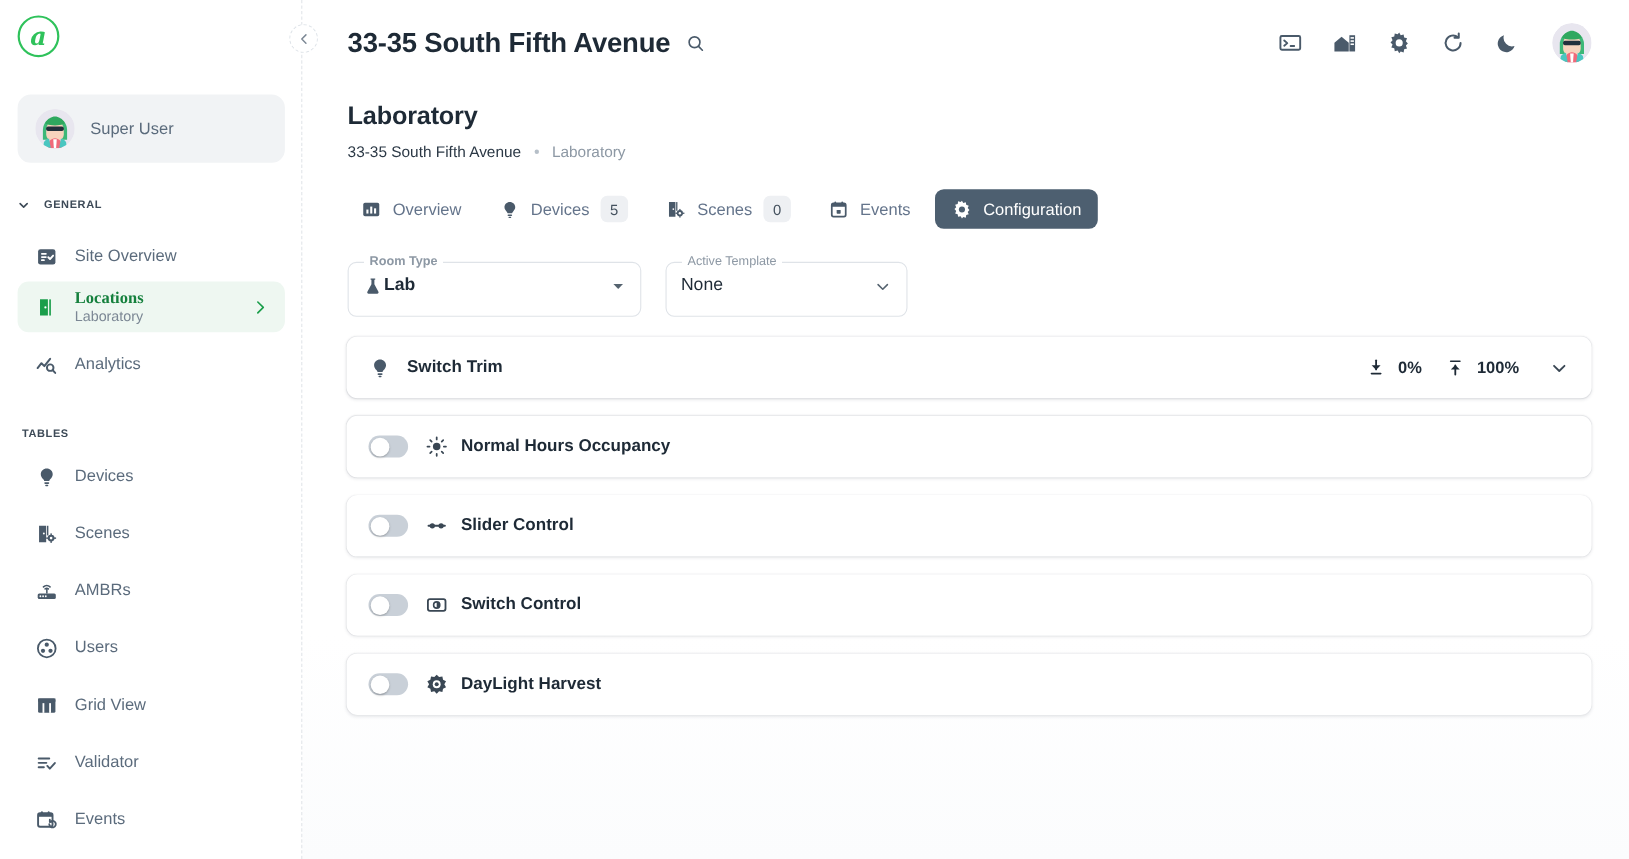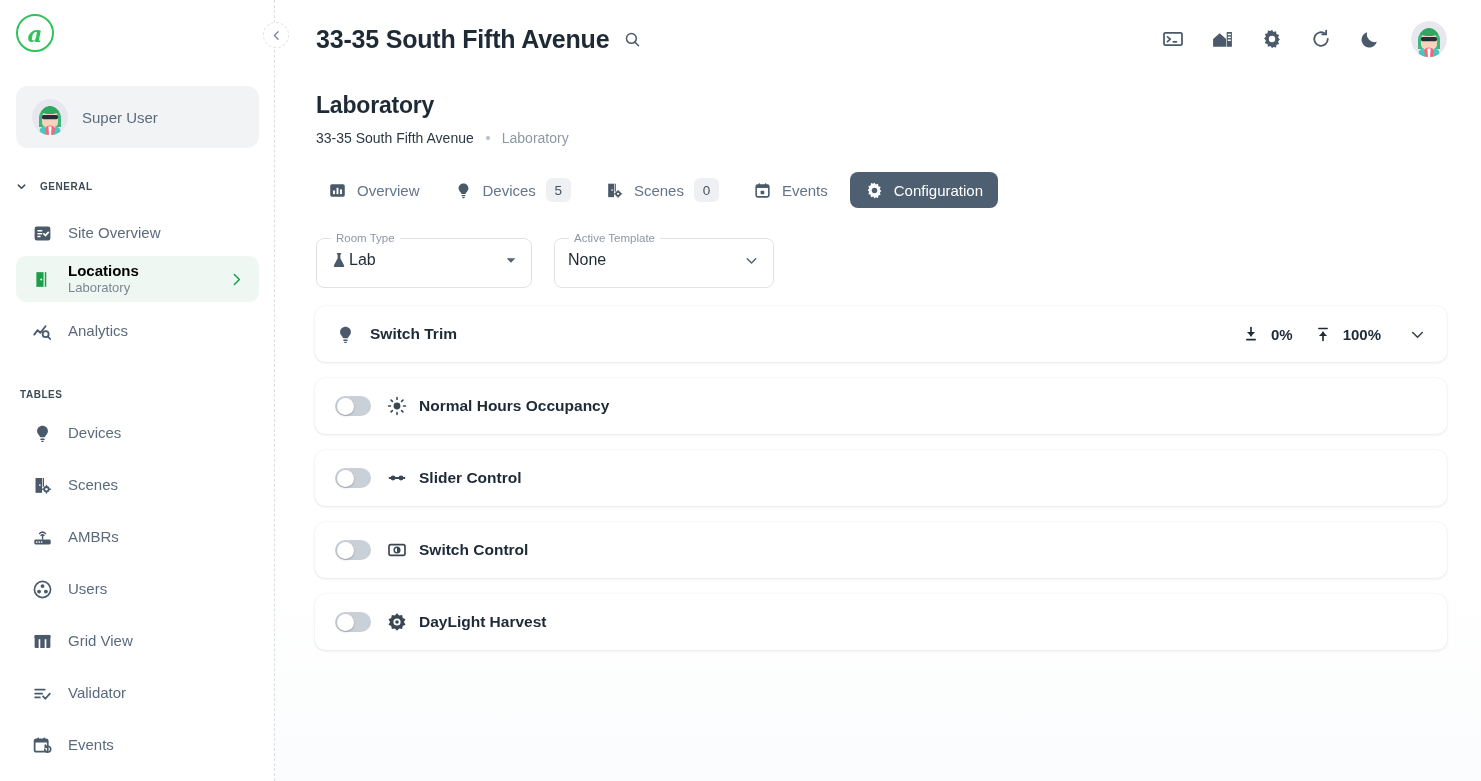--- a/index.html
+++ b/index.html
@@ -51,21 +51,21 @@
   .chev-s { width: 10px; height: 10px; display:block; }
 
   .nav-item {
     display: flex; align-items: center; gap: 14px;
     margin: 0 16px; height: 46px; padding: 0 14px;
     border-radius: 10px; color: #5b6b7c; font-size: 15px;
     position: relative;
   }
   .nav-item .ico { width: 24px; height: 24px; flex: 0 0 24px; display:flex; align-items:center; justify-content:center; color:#4a5a6a; }
   .nav-item.active { background: #eef7f1; }
-  .nav-item.active .label-main { color: #000000; font-weight: 600; }
+  .nav-item.active .label-main { color: #15803d; font-weight: 600; font-family: Liberation Serif, serif; }
   .nav-item.active .ico { color: #1a9e4b; }
   .nav-texts { display: flex; flex-direction: column; line-height: 1.25; }
   .label-sub { font-size: 13px; color: #7b8794; }
   .nav-chevron { position: absolute; right: 14px; color: #1a9e4b; display:flex; }
   .nav-gap { height: 8px; }
   .nav-item.spaced { margin-top: 6px; }
 
   
   .collapse-btn {
     position: absolute; left: 263px; top: 22px;
@@ -124,21 +124,21 @@
   }
   .field legend {
     font-size: 11.5px; color: #8d98a4; padding: 0 5px; margin-left: 2px;
   }
   .field .inner {
     position: absolute; inset: 0; display: flex; align-items: center;
     padding: 0 14px; gap: 1px;
   }
   .field .val { font-size: 16px; color: #1e2a36; }
   .field .arrow { margin-left: auto; color: #55636f; display:flex; }
-  .field.w1 { width: 216px; }
+  .field.w1 { width: 267px; font-weight: bold; }
   .field.w2 { width: 220px; }
 
   
   .rows { padding: 18px 34px 0 40px; }
   .row {
     background: #ffffff; border-radius: 10px;
     box-shadow: 0 1px 3px rgba(25,40,60,.10), 0 0 1px rgba(25,40,60,.10);
     height: 56px; display: flex; align-items: center;
     padding: 0 20px; margin-bottom: 16px;
   }

